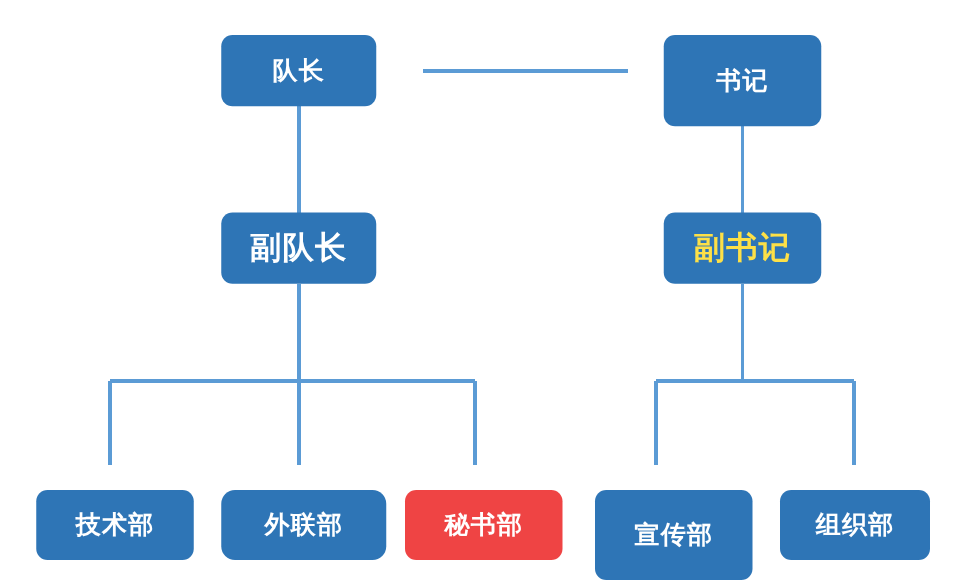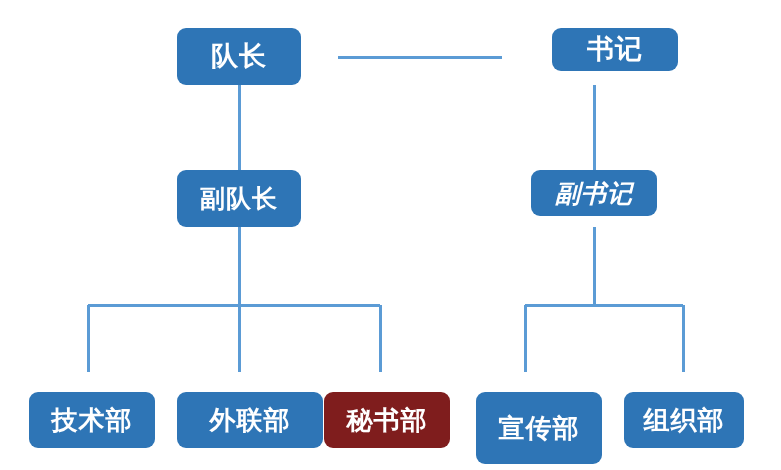--- a/index.html
+++ b/index.html
@@ -37,23 +37,23 @@
     justify-content: center;
     border-radius: 9px;
     background: #2E75B6;
     color: #ffffff;
     font-weight: bold;
     letter-spacing: 1px;
     line-height: 1;
     white-space: nowrap;
     user-select: none;
   }
-  .node.lvl1 { font-size: 27px; }
+  .node.lvl1 { font-size: 20px; }
   .node.lvl2 { font-size: 25px; }
-  .node.lvl3 { font-size: 26px; }
+  .node.lvl3 { font-size: 20px; }
 </style>
 </head>
 <body>
 
 <div id="canvas" style="background: rgb(255, 255, 255);">
 
   <svg id="connectors" viewBox="0 0 781 470" width="781" height="470">
     <g stroke="#5B9BD5" stroke-width="3" fill="none" shape-rendering="crispEdges">
 
       <line x1="338" y1="57" x2="502" y2="57"></line>
@@ -74,29 +74,29 @@
 
       <line x1="525" y1="305" x2="683" y2="305"></line>
 
       <line x1="525" y1="305" x2="525" y2="372"></line>
       <line x1="683" y1="305" x2="683" y2="372"></line>
     </g>
   </svg>
 
   <div class="node lvl1" style="left: 177px; top: 28px; width: 124px; height: 57px; background: rgb(46, 117, 182); color: rgb(255, 255, 255);">队长</div>
 
-  <div class="node lvl1" style="left: 531px; top: 28px; width: 126px; height: 43px; background: rgb(46, 117, 182); color: rgb(255, 255, 255); margin-left: 21px;">书记</div>
+  <div class="node lvl1" style="left: 531px; top: 28px; width: 126px; height: 73px; background: rgb(46, 117, 182); color: rgb(255, 255, 255);">书记</div>
 
   <div class="node lvl2" style="left: 177px; top: 170px; width: 124px; height: 57px; background: rgb(46, 117, 182); color: rgb(255, 255, 255);">副队长</div>
 
-  <div class="node lvl2" style="left: 531px; top: 170px; width: 126px; height: 46px; background: rgb(46, 117, 182); color: #ffffff; font-style: italic;">副书记</div>
+  <div class="node lvl2" style="left: 531px; top: 170px; width: 126px; height: 57px; background: rgb(46, 117, 182); color: #fde047;">副书记</div>
 
   <div class="node lvl3" style="left: 29px; top: 392px; width: 126px; height: 56px; background: rgb(46, 117, 182); color: rgb(255, 255, 255);">技术部</div>
 
-  <div class="node lvl3" style="left: 177px; top: 392px; width: 146px; height: 56px; background: rgb(46, 117, 182); color: rgb(255, 255, 255);">外联部</div>
+  <div class="node lvl3" style="left: 177px; top: 392px; width: 132px; height: 56px; background: rgb(46, 117, 182); color: rgb(255, 255, 255); border-radius: 11px;">外联部</div>
 
-  <div class="node lvl3" style="left: 324px; top: 392px; width: 126px; height: 56px; background: #7f1d1d; color: rgb(255, 255, 255);">秘书部</div>
+  <div class="node lvl3" style="left: 324px; top: 392px; width: 126px; height: 56px; background: #ef4444; color: rgb(255, 255, 255);">秘书部</div>
 
   <div class="node lvl3" style="left: 476px; top: 392px; width: 126px; height: 72px; background: rgb(46, 117, 182); color: rgb(255, 255, 255);">宣传部</div>
 
   <div class="node lvl3" style="left: 624px; top: 392px; width: 120px; height: 56px; background: rgb(46, 117, 182); color: rgb(255, 255, 255);">组织部</div>
 
 </div>
 
 </body></html>

